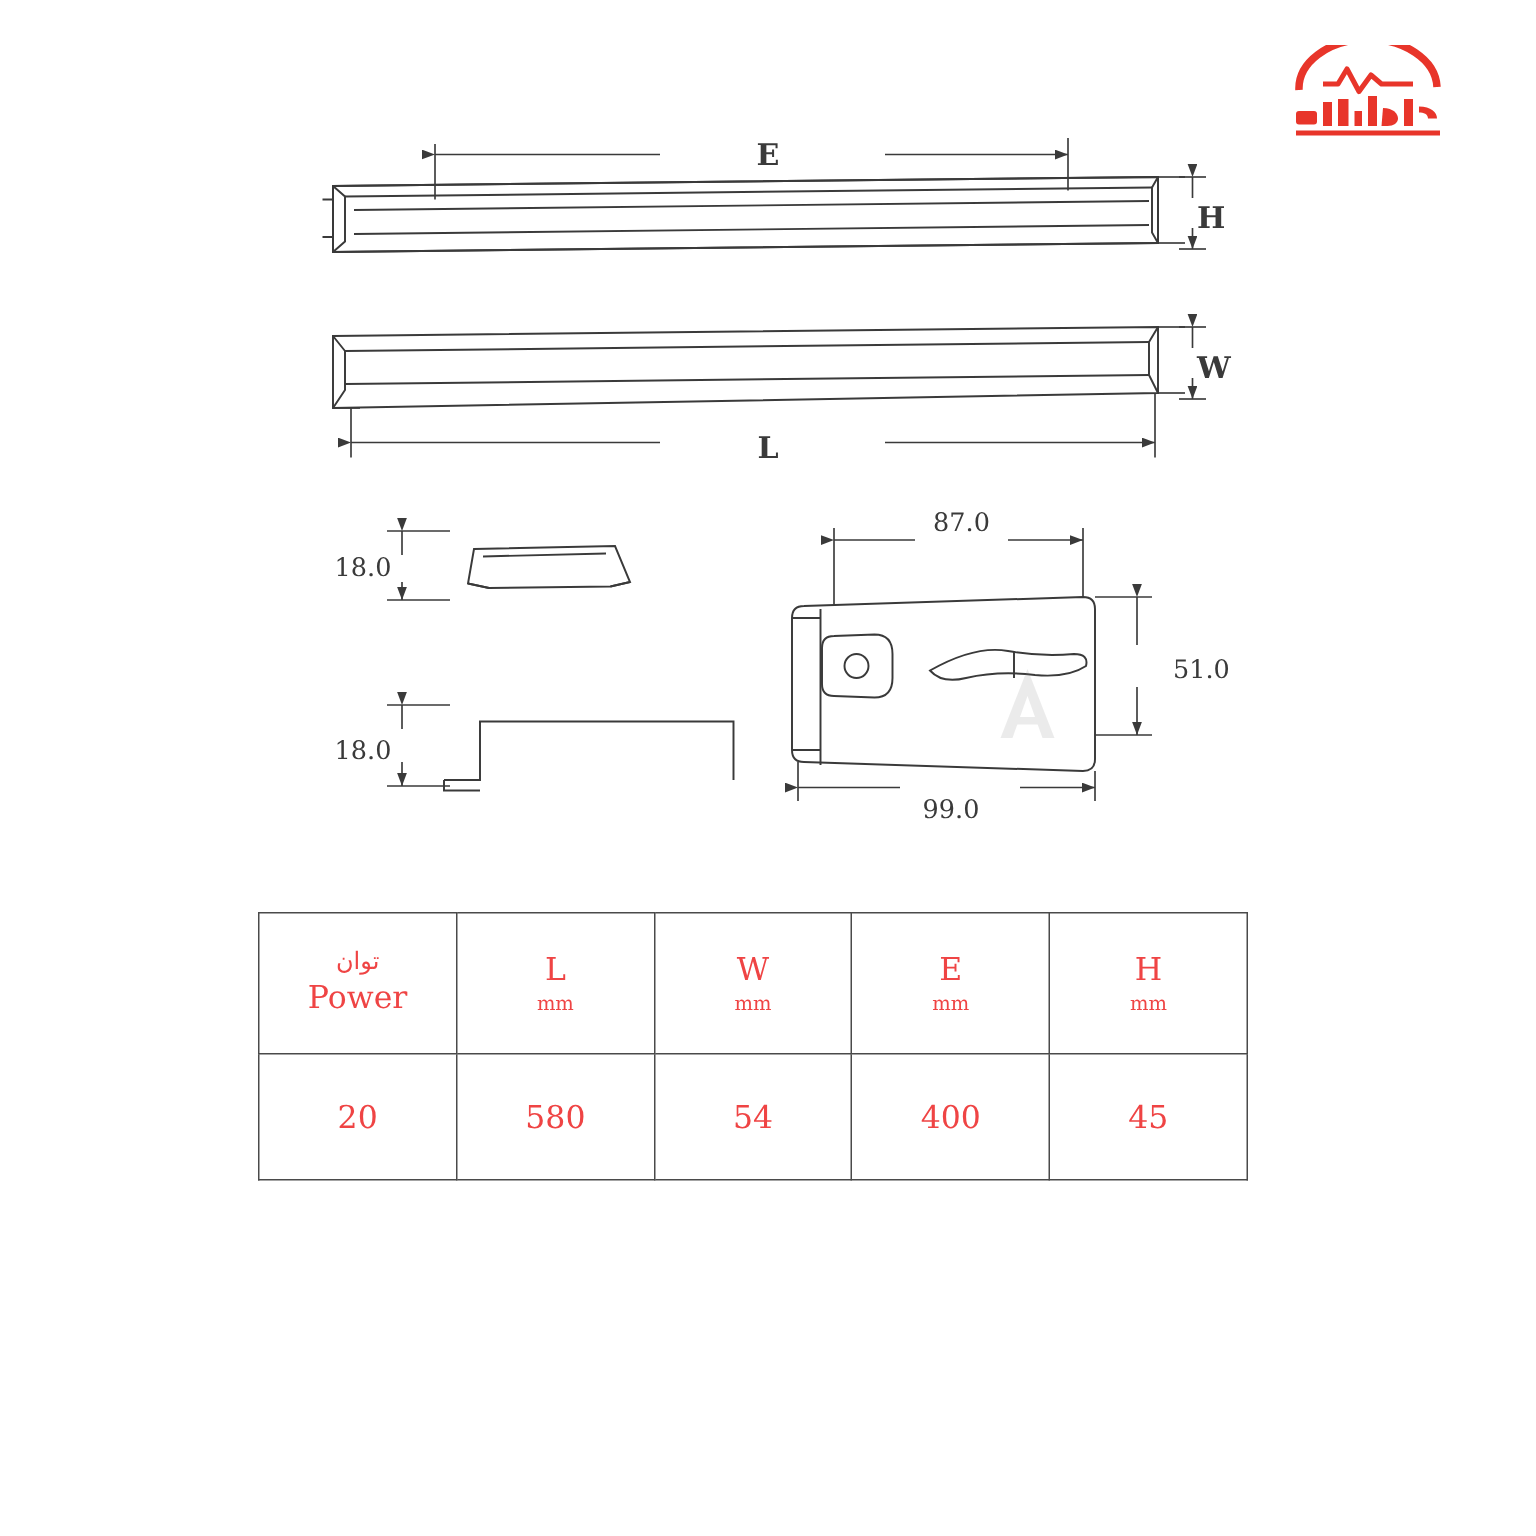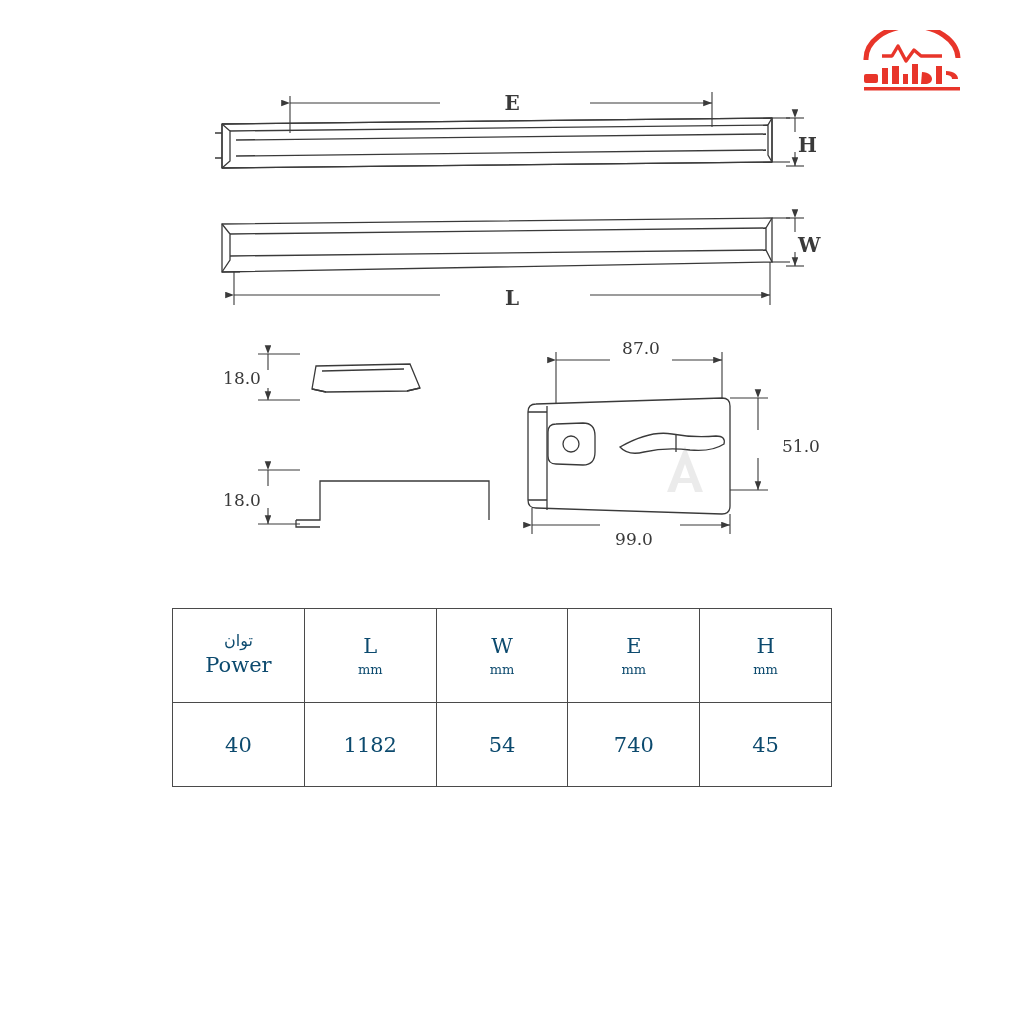--- a/index.html
+++ b/index.html
@@ -26,21 +26,21 @@
     position:absolute;
     left:172px; top:608px;
     width:660px;
     border-collapse:collapse;
     font-family:"DejaVu Serif", serif;
   }
   .spec-table td, .spec-table th {
     border:1px solid #4a4a4a;
     text-align:center;
     vertical-align:middle;
-    color:#0c4a6e;
+    color:#ef4444;
     font-weight:normal;
   }
   .spec-table thead td { height:94px; padding:6px 4px; }
   .spec-table tbody td { height:84px; font-size:21px; }
   .hdr-line1 { font-size:21px; line-height:1.45; }
   .hdr-line2 { font-size:13px; line-height:1.45; }
   .fa { font-family:"DejaVu Sans", sans-serif; font-size:16px; }
   .col-power { width:132px; }
   .col-l { width:132px; }
   .col-w { width:132px; }
@@ -245,22 +245,22 @@
           <div class="hdr-line2">mm</div>
         </td>
         <td class="col-h">
           <div class="hdr-line1">H</div>
           <div class="hdr-line2">mm</div>
         </td>
       </tr>
     </thead>
     <tbody>
       <tr>
-        <td>40</td>
-        <td>1182</td>
+        <td>20</td>
+        <td>580</td>
         <td>54</td>
-        <td>740</td>
+        <td>400</td>
         <td>45</td>
       </tr>
     </tbody>
   </table>
 
 </div>
 
 </body></html>

